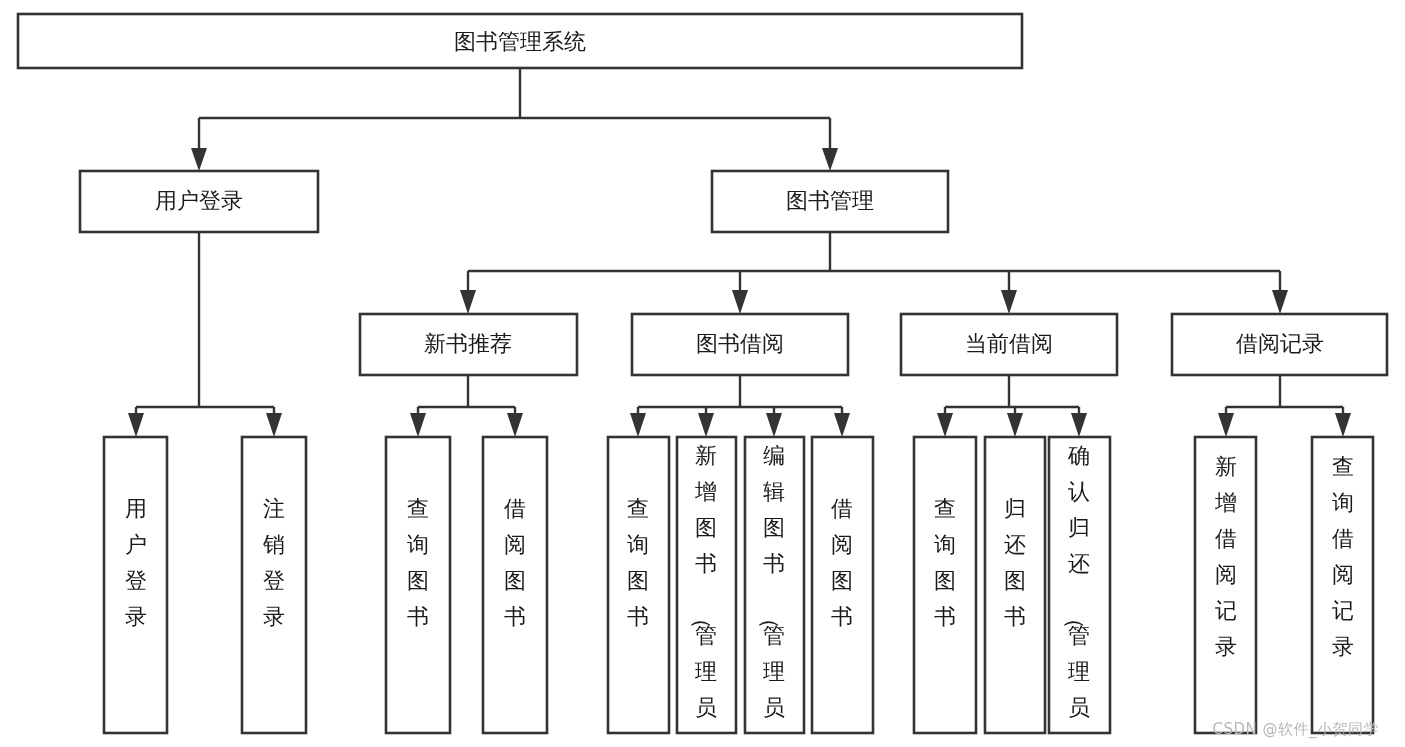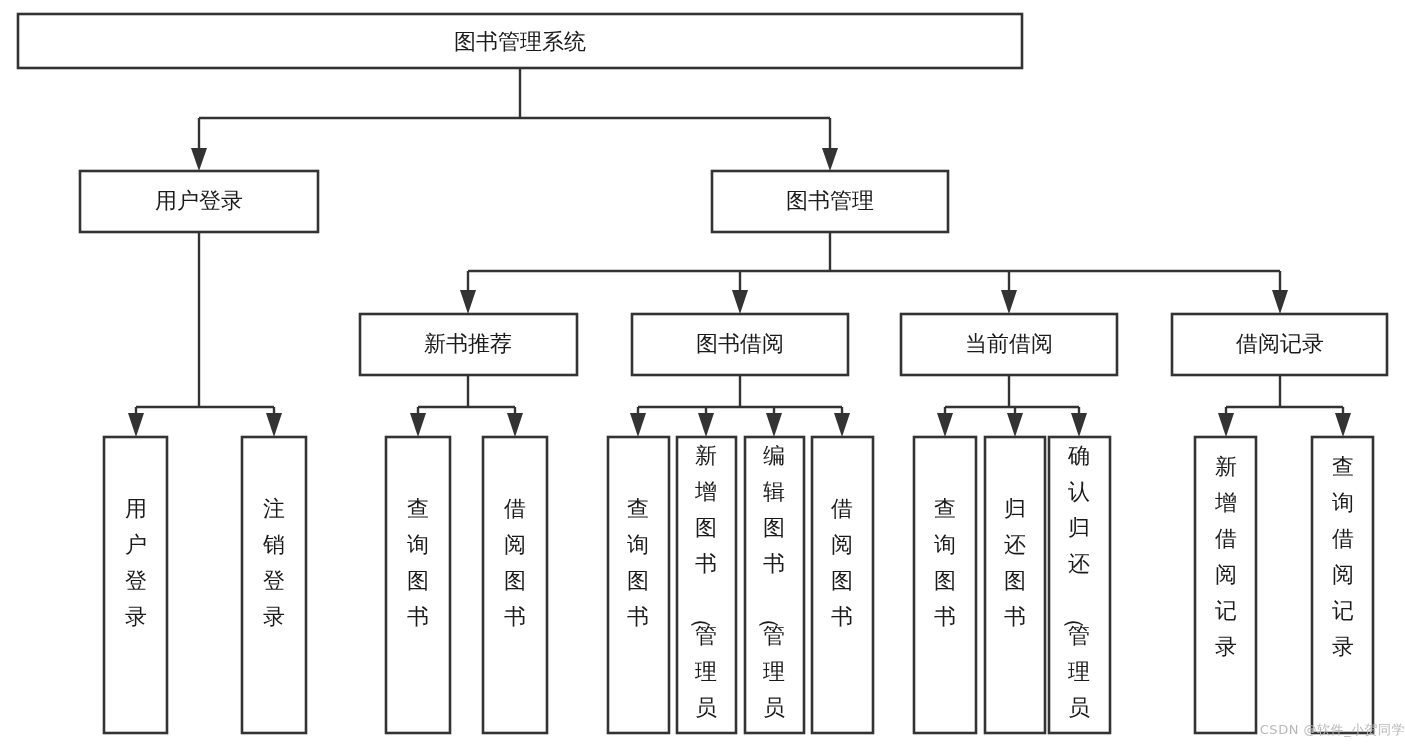--- a/index.html
+++ b/index.html
@@ -41,24 +41,24 @@
     dominant-baseline: middle;
   }
   .node-label-vertical {
     fill: #1a1a1a;
     font-family: "DejaVu Sans", "Liberation Sans", sans-serif;
     font-size: 22px;
     text-anchor: middle;
   }
   .watermark {
     position: absolute;
-    right: 0;
+    right: 26px;
     bottom: 8px;
     font-family: "DejaVu Sans", "Liberation Sans", sans-serif;
-    font-size: 13px;
+    font-size: 15px;
     color: #b8b8b8;
     letter-spacing: 0.5px;
     white-space: nowrap;
     pointer-events: none;
   }
 </style>
 </head>
 <body>
 
 <svg id="diagram" viewBox="0 0 1405 747">

